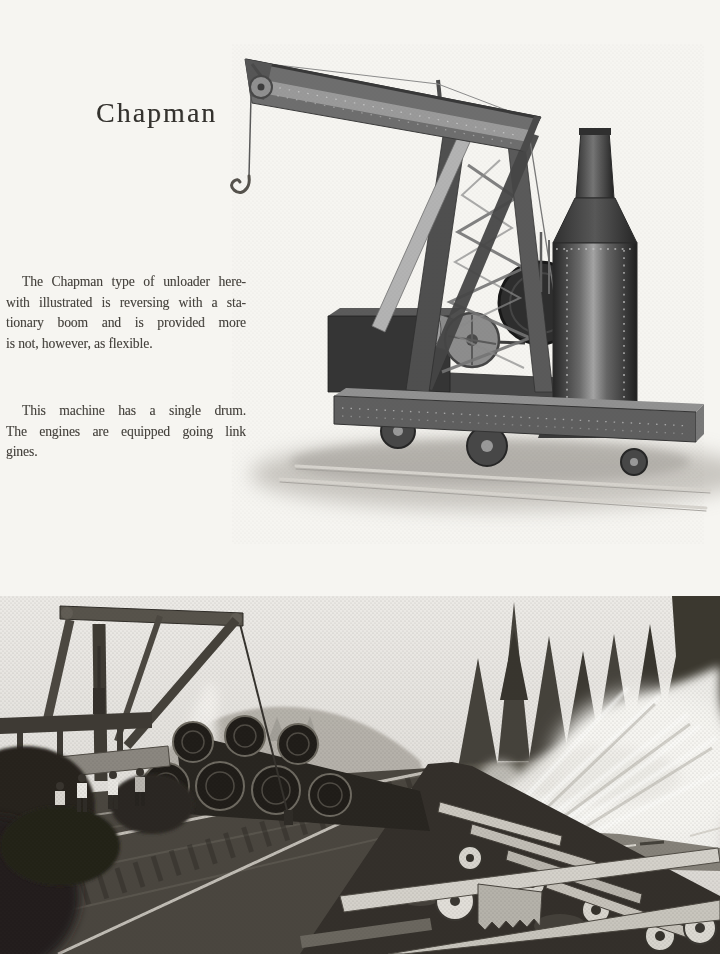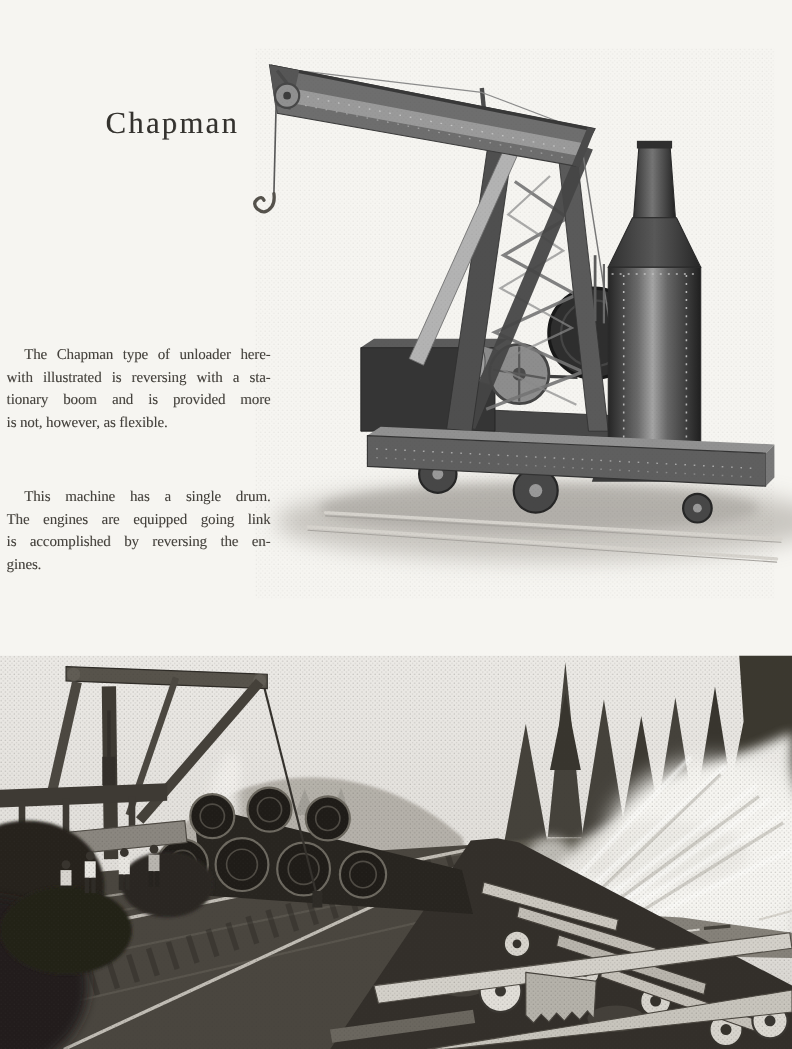--- a/index.html
+++ b/index.html
@@ -9,21 +9,21 @@
     font-family:"Liberation Serif",serif;
   }
   .title{
     position:absolute;left:64px;top:90px;
     font-size:28px;line-height:46px;letter-spacing:2px;
     color:#34322e;text-shadow:0.3px 0.3px 0 rgba(52,50,46,.35);margin-left:32px;
   }
   .para{
     position:absolute;width:240px;
     font-size:13.6px;line-height:20.6px;letter-spacing:-0.1px;
-    color:#45423d;text-shadow:0.3px 0.3px 0 rgba(69,66,61,.3);margin-top:40px;
+    color:#45423d;text-shadow:0.3px 0.3px 0 rgba(69,66,61,.3);
   }
   .p1{left:6px;top:272px;}
   .p2{left:6px;top:401px;}
   .ln{display:block;white-space:nowrap;overflow:hidden;
       text-align:justify;text-align-last:justify;}
   .ln.first{text-indent:16px;}
   .ln.last{text-align-last:left;}
   svg.fig{position:absolute;display:block;}
   #engraving{left:0;top:0;}
   #photo{left:0;top:596px;}
@@ -178,21 +178,20 @@
   <div class="para p1">
     <span class="ln first">The Chapman type of unloader here-</span>
     <span class="ln">with illustrated is reversing with a sta-</span>
     <span class="ln">tionary boom and is provided more</span>
     <span class="ln last">is not, however, as flexible.</span>
   </div>
 
   <div class="para p2">
     <span class="ln first">This machine has a single drum.</span>
     <span class="ln">The engines are equipped going link</span>
-    <span class="ln">is accomplished by reversing the en-</span>
     <span class="ln last">gines.</span>
   </div>
 
   <svg id="photo" class="fig" width="720" height="358" viewBox="0 0 720 358">
 
     <rect x="0" y="0" width="720" height="358" fill="url(#bgSky)"></rect>
 
     <g>
       <path d="M140,185 C200,95 330,85 420,165 L430,200 L140,200 Z" fill="#aaa69e" opacity=".8" filter="url(#f1)"></path>
       <path d="M240,150 l10,-28 10,28 Z M268,145 l9,-24 9,24 Z M300,150 l10,-30 10,30 Z" fill="#8f8b84" opacity=".45"></path>

